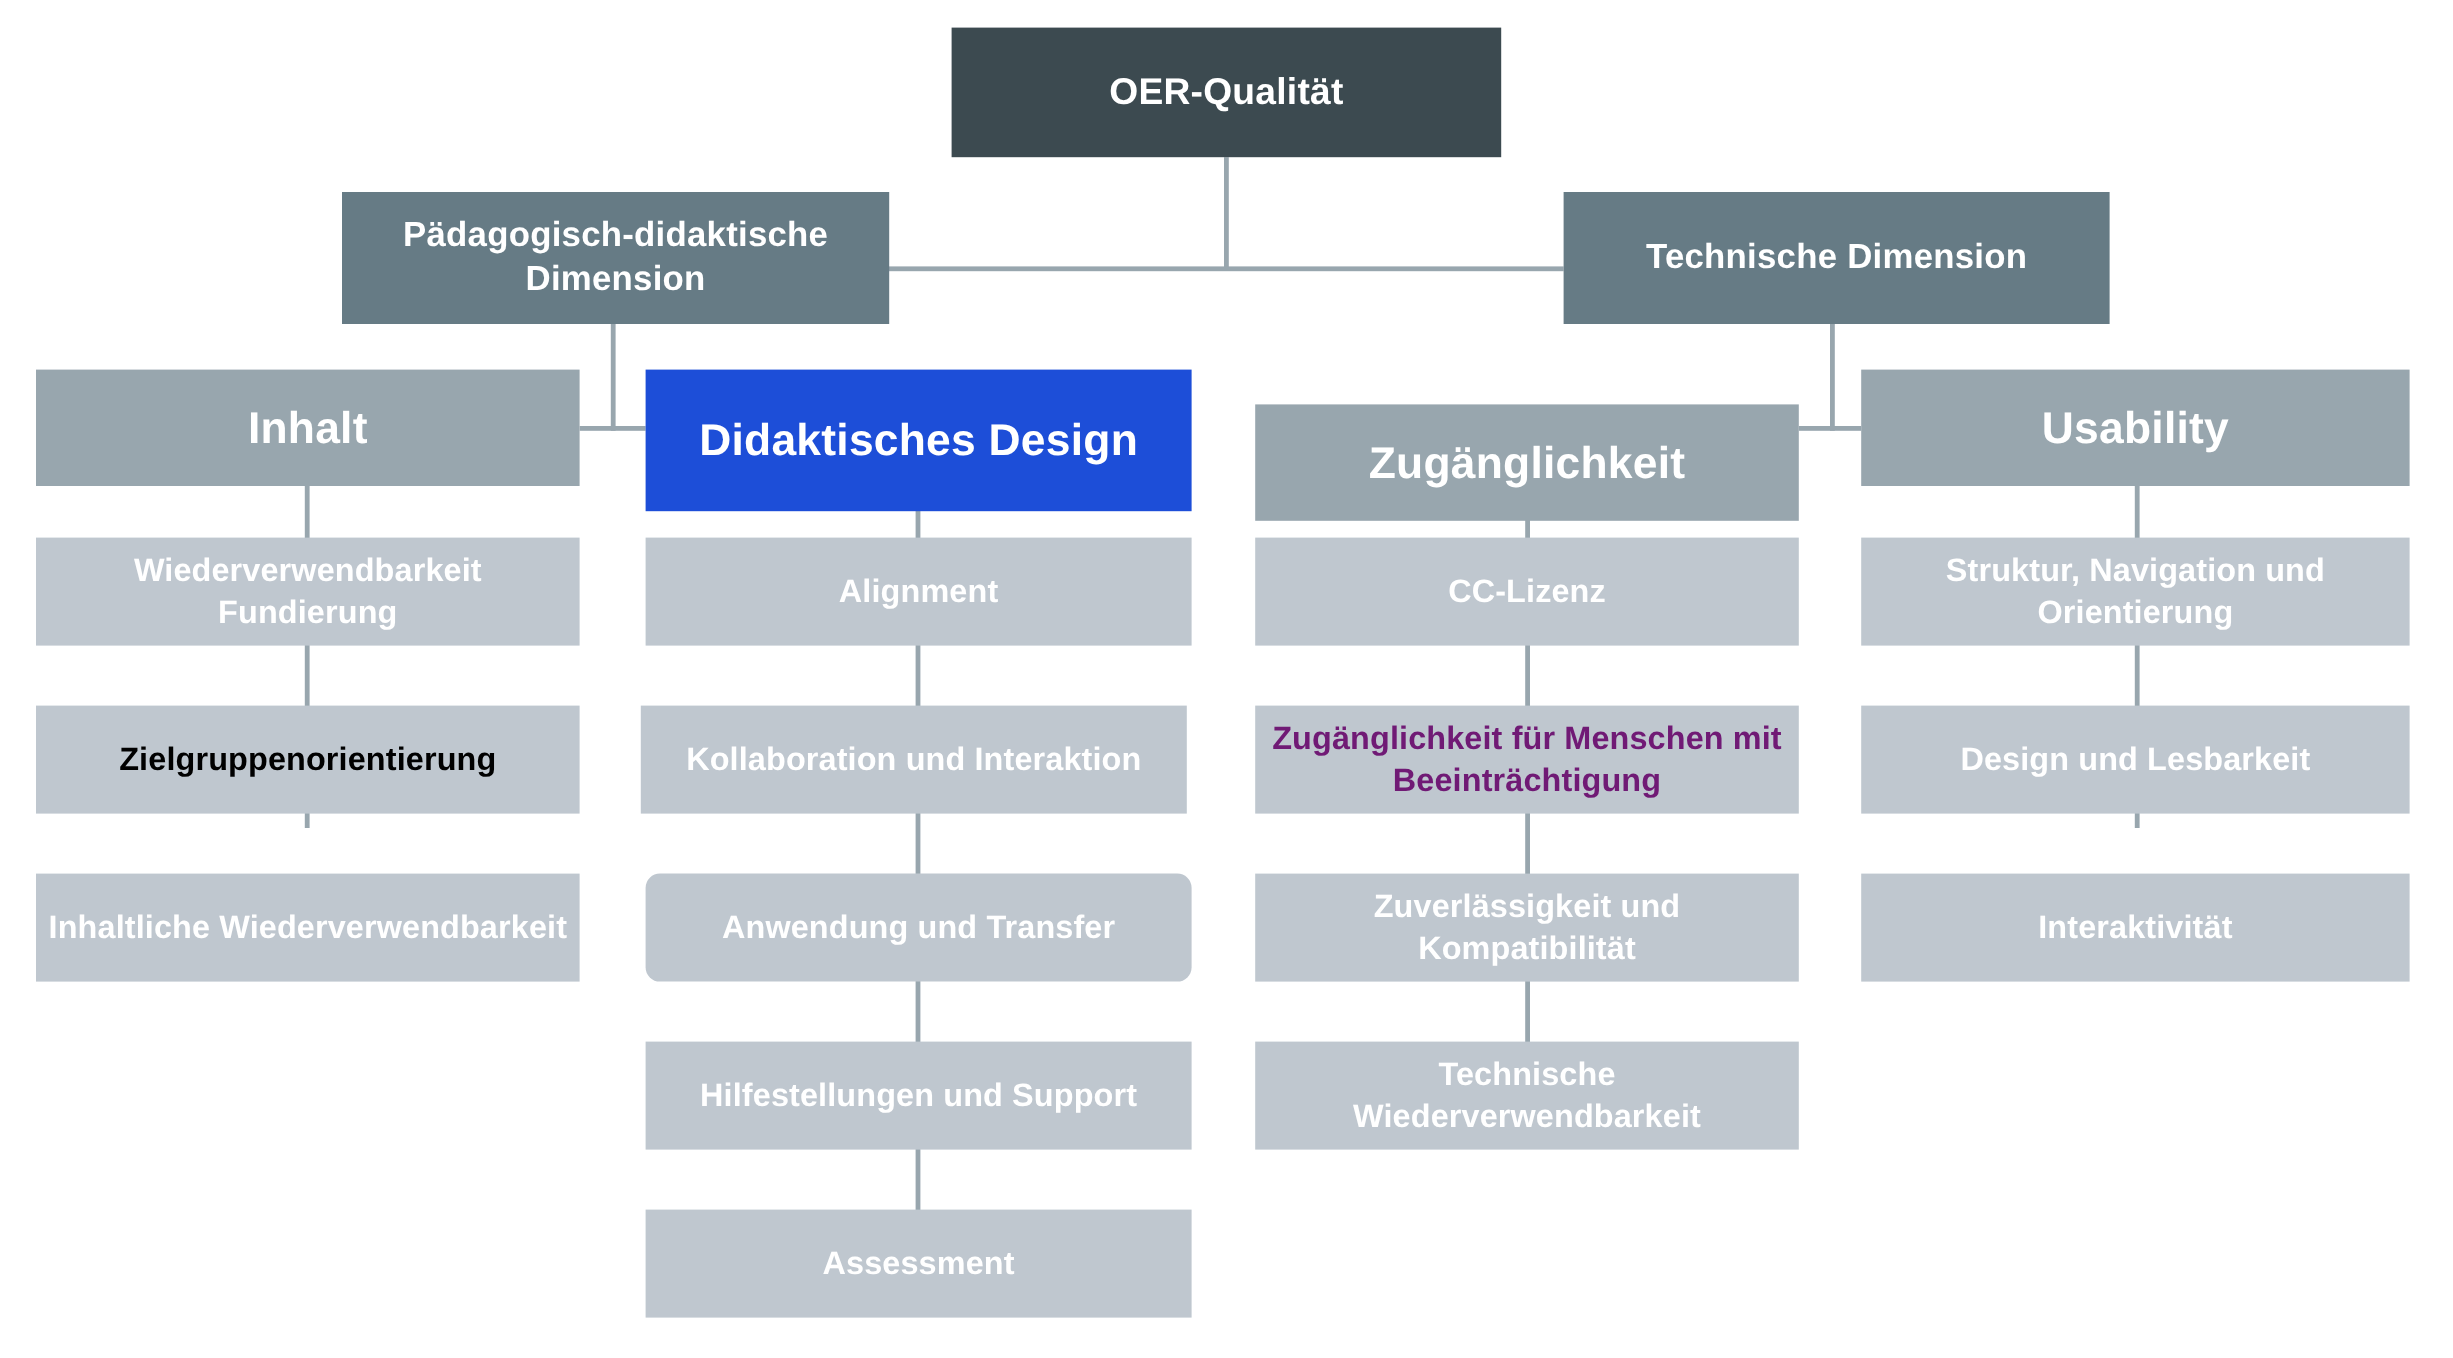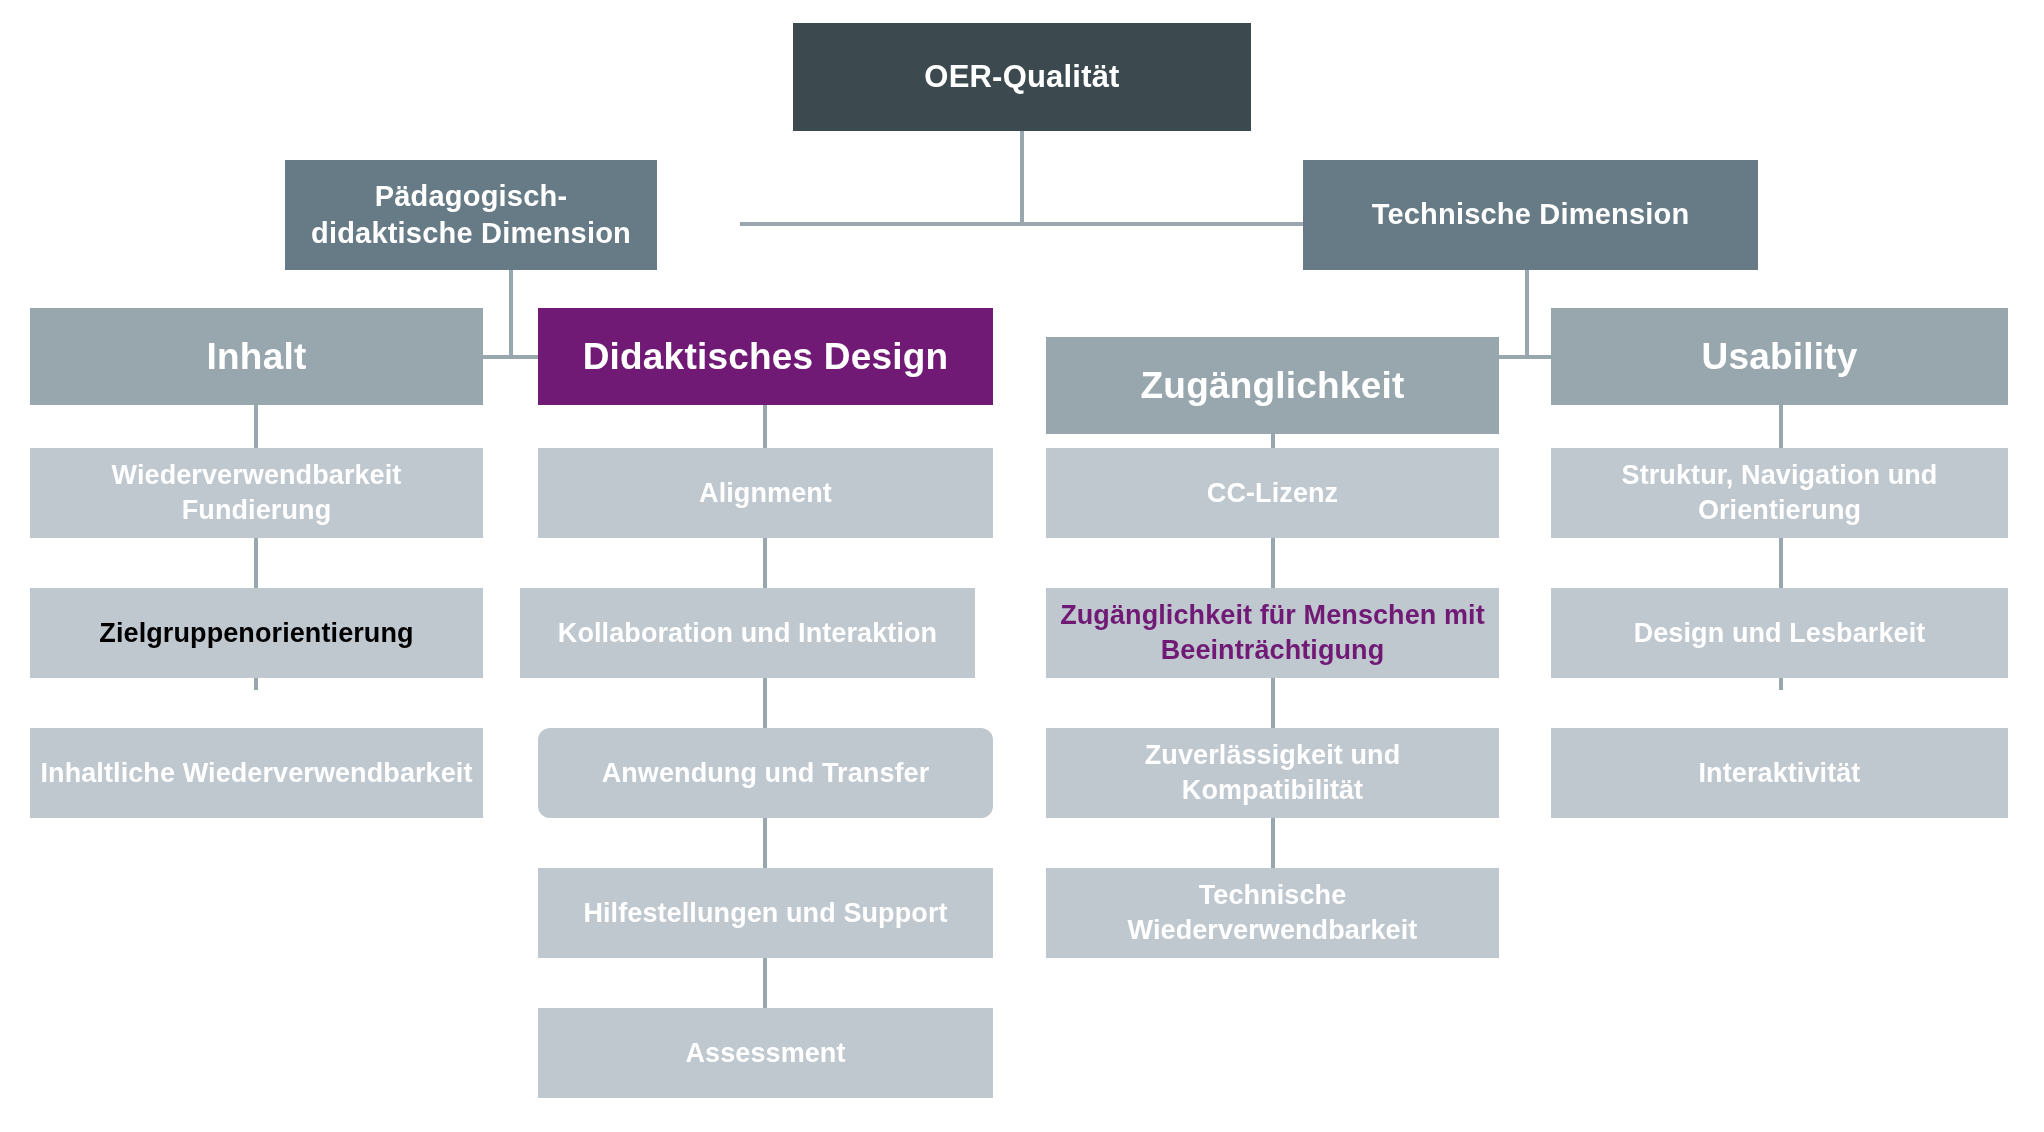--- a/index.html
+++ b/index.html
@@ -41,41 +41,41 @@
   <div class="conn v" style="left: 1525px; top: 218px; height: 141px; background: rgb(152, 166, 174);"></div>
   <div class="conn h" style="left: 1499px; top: 355px; width: 52px; background: rgb(152, 166, 174);"></div>
 
   <div class="conn v" style="left: 254px; top: 405px; height: 285px; background: rgb(152, 166, 174);"></div>
   <div class="conn v" style="left: 763px; top: 405px; height: 690px; background: rgb(152, 166, 174);"></div>
   <div class="conn v" style="left: 1271px; top: 405px; height: 480px; background: rgb(152, 166, 174);"></div>
   <div class="conn v" style="left: 1779px; top: 405px; height: 285px; background: rgb(152, 166, 174);"></div>
 
   <div class="node lvl0" style="left: 793px; top: 23px; width: 458px; height: 108px; background: rgb(60, 74, 80); color: rgb(255, 255, 255);">OER-Qualität</div>
 
-  <div class="node lvl1" style="left: 285px; top: 160px; width: 372px; height: 110px; background: rgb(102, 123, 133); color: rgb(255, 255, 255);">Pädagogisch-didaktische Dimension</div>
+  <div class="node lvl1" style="left: 285px; top: 160px; width: 456px; height: 110px; background: rgb(102, 123, 133); color: rgb(255, 255, 255);">Pädagogisch-didaktische Dimension</div>
 
   <div class="node lvl1" style="left: 1303px; top: 160px; width: 455px; height: 110px; background: rgb(102, 123, 133); color: rgb(255, 255, 255);">Technische Dimension</div>
 
   <div class="node lvl2" style="left: 30px; top: 308px; width: 453px; height: 97px; background: rgb(152, 166, 174); color: rgb(255, 255, 255);">Inhalt</div>
 
-  <div class="node lvl2" style="left: 538px; top: 308px; width: 455px; height: 97px; background: #701a75; color: rgb(255, 255, 255);">Didaktisches Design</div>
+  <div class="node lvl2" style="left: 538px; top: 308px; width: 455px; height: 118px; background: #1d4ed8; color: rgb(255, 255, 255);">Didaktisches Design</div>
 
   <div class="node lvl2" style="left: 1046px; top: 308px; width: 453px; height: 97px; background: rgb(152, 166, 174); color: rgb(255, 255, 255); margin-top: 29px;">Zugänglichkeit</div>
 
   <div class="node lvl2" style="left: 1551px; top: 308px; width: 457px; height: 97px; background: rgb(152, 166, 174); color: rgb(255, 255, 255);">Usability</div>
 
   <div class="node lvl3" style="left: 30px; top: 448px; width: 453px; height: 90px; background: rgb(191, 199, 207); color: rgb(255, 255, 255);">Wiederverwendbarkeit Fundierung</div>
 
   <div class="node lvl3" style="left: 30px; top: 588px; width: 453px; height: 90px; background: rgb(191, 199, 207); color: #000000;">Zielgruppenorientierung</div>
 
   <div class="node lvl3" style="left: 30px; top: 728px; width: 453px; height: 90px; background: rgb(191, 199, 207); color: rgb(255, 255, 255);">Inhaltliche Wiederverwendbarkeit</div>
 
   <div class="node lvl3" style="left: 538px; top: 448px; width: 455px; height: 90px; background: rgb(191, 199, 207); color: rgb(255, 255, 255);">Alignment</div>
 
-  <div class="node lvl3" style="left: 520px; top: 588px; width: 455px; height: 90px; background: rgb(191, 199, 207); color: rgb(255, 255, 255);">Kollaboration und Interaktion</div>
+  <div class="node lvl3" style="left: 534px; top: 588px; width: 455px; height: 90px; background: rgb(191, 199, 207); color: rgb(255, 255, 255);">Kollaboration und Interaktion</div>
 
   <div class="node lvl3" style="left: 538px; top: 728px; width: 455px; height: 90px; background: rgb(191, 199, 207); color: rgb(255, 255, 255); border-radius: 12px;">Anwendung und Transfer</div>
 
   <div class="node lvl3" style="left: 538px; top: 868px; width: 455px; height: 90px; background: rgb(191, 199, 207); color: rgb(255, 255, 255);">Hilfestellungen und Support</div>
 
   <div class="node lvl3" style="left: 538px; top: 1008px; width: 455px; height: 90px; background: rgb(191, 199, 207); color: rgb(255, 255, 255);">Assessment</div>
 
   <div class="node lvl3" style="left: 1046px; top: 448px; width: 453px; height: 90px; background: rgb(191, 199, 207); color: rgb(255, 255, 255);">CC-Lizenz</div>
 
   <div class="node lvl3" style="left: 1046px; top: 588px; width: 453px; height: 90px; background: rgb(191, 199, 207); color: #701a75;">Zugänglichkeit für Menschen mit Beeinträchtigung</div>

